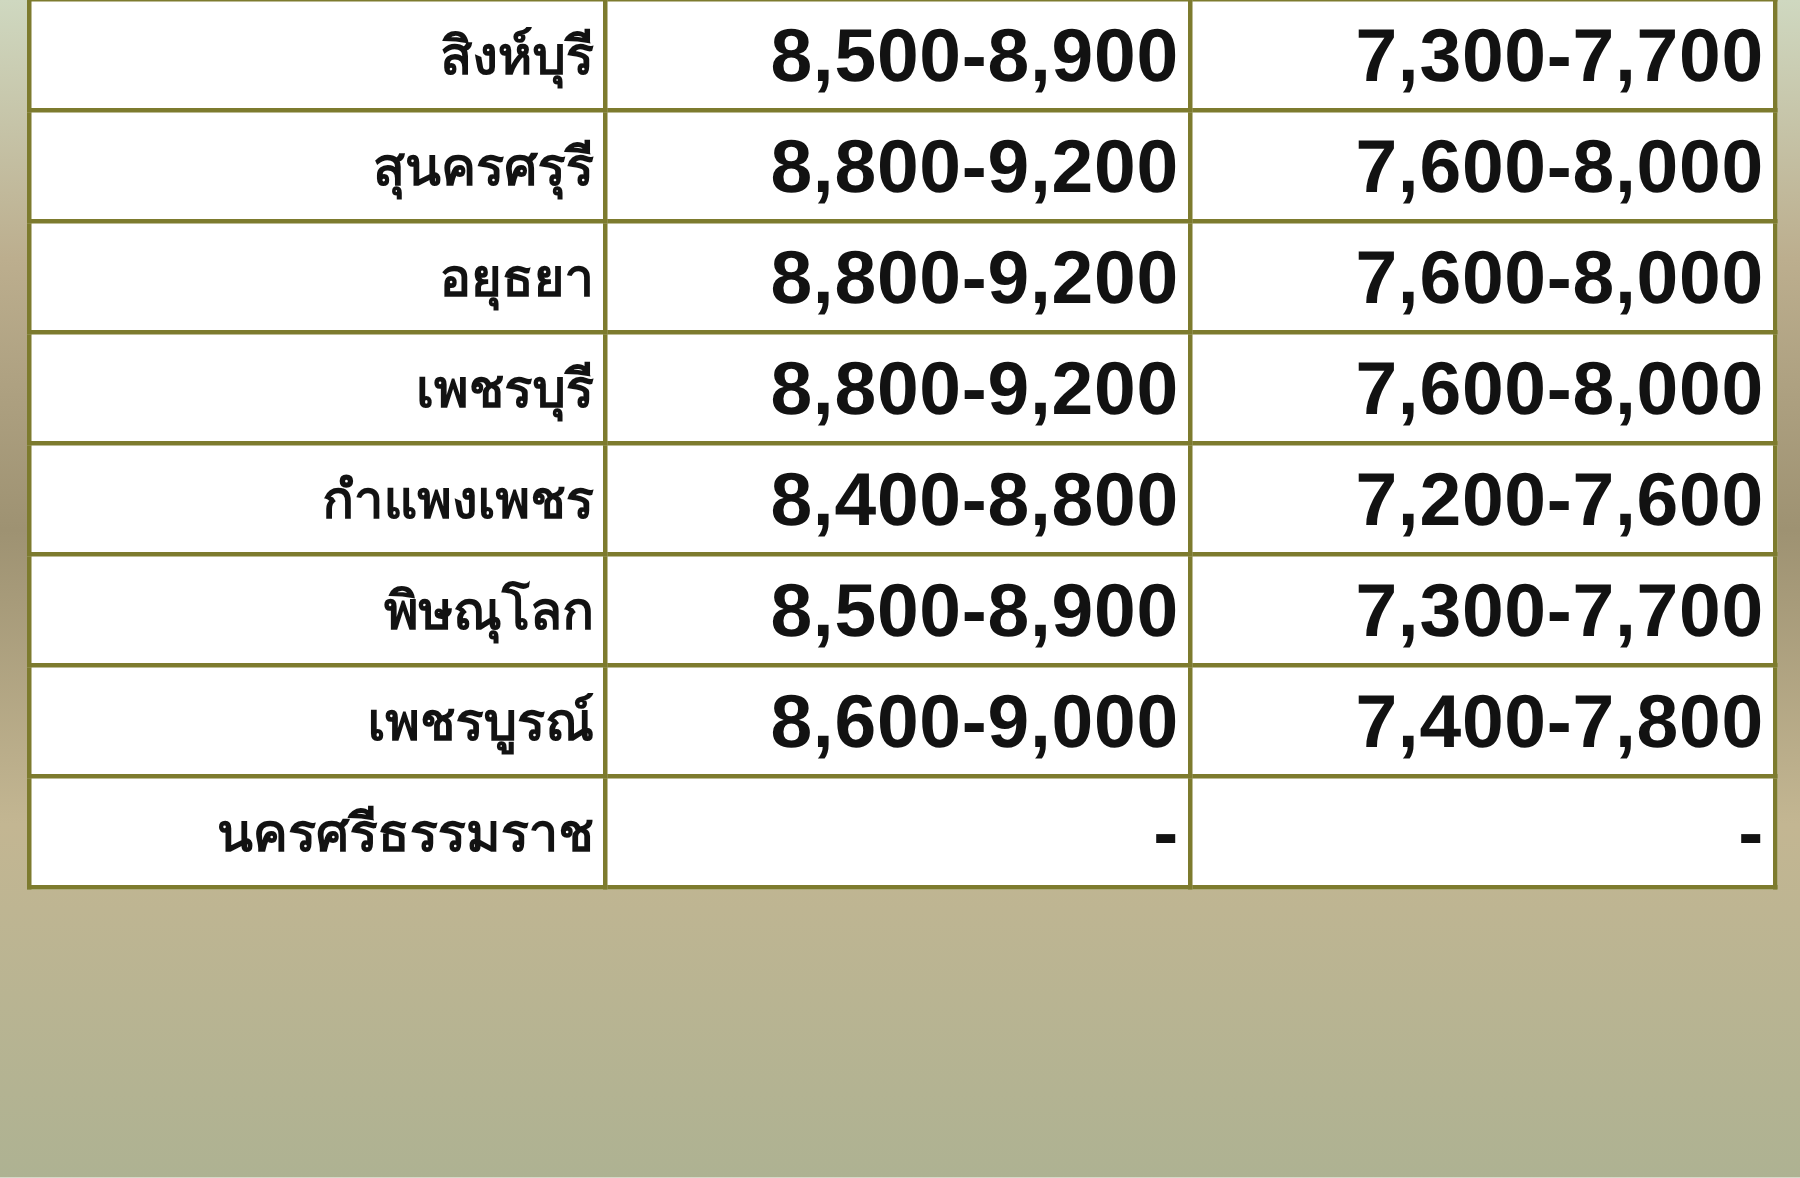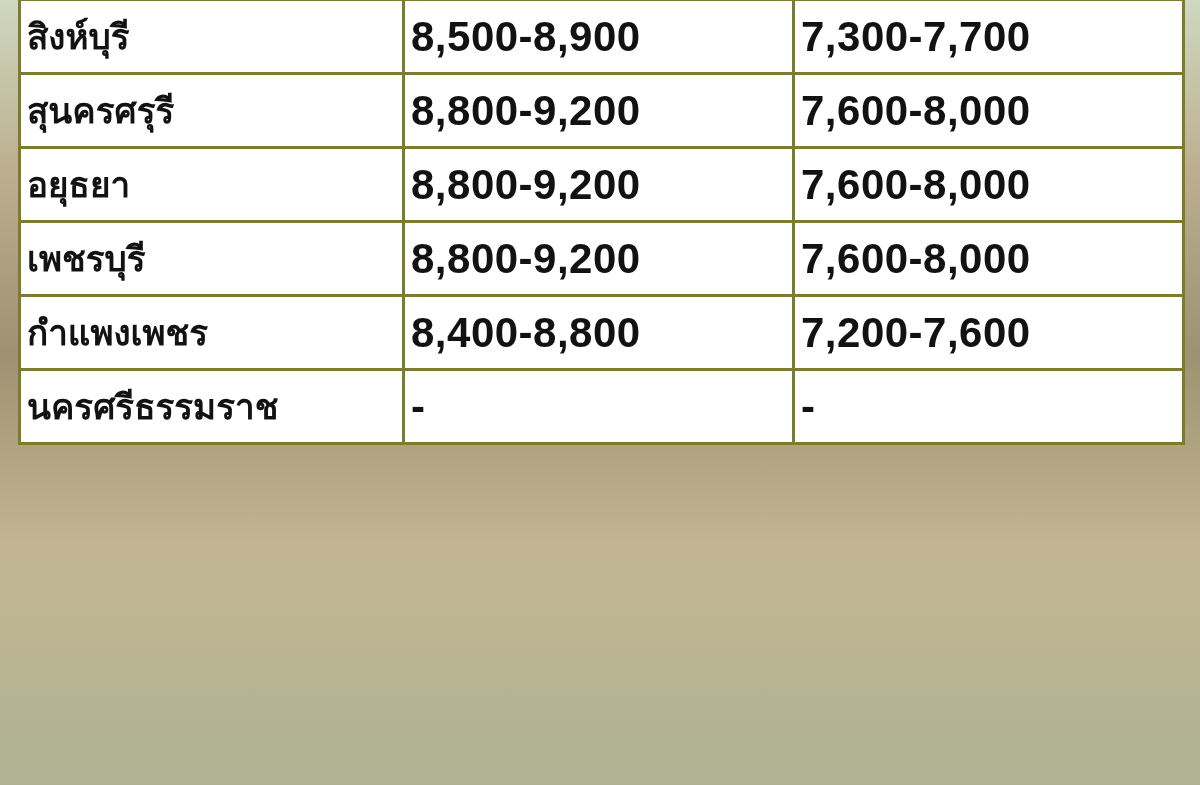--- a/index.html
+++ b/index.html
@@ -50,34 +50,34 @@
   }
 
   table.price-table col.c-name { width: 384px; }
   table.price-table col.c-val  { width: 390px; }
 
   table.price-table td {
     border: 3px solid #7d7b2e;
     background: #ffffff;
     height: 71px;
     padding: 0 6px;
-    text-align: left;
+    text-align: right;
     vertical-align: middle;
     font-size: 36px;
     font-weight: bold;
     color: #121212;
     white-space: nowrap;
     overflow: hidden;
   }
 
   table.price-table td.name {
     font-size: 35px;
   }
   table.price-table td.value {
-    font-size: 42px;
+    font-size: 50px;
     letter-spacing: 0.5px;
   }
 
   .v-green { color: #12b24b; }
   .v-red   { color: #e8423f; }
   .v-black { color: #121212; }
   .v-dash  { color: #121212; font-size: 34px; }
 
   
   .table-wrap { margin-top: -2px; }
@@ -113,20 +113,30 @@
             <td class="name">เพชรบุรี</td>
             <td class="value v-black">8,800-9,200</td>
             <td class="value v-black">7,600-8,000</td>
           </tr>
           <tr>
             <td class="name">กำแพงเพชร</td>
             <td class="value v-black">8,400-8,800</td>
             <td class="value v-black">7,200-7,600</td>
           </tr>
           <tr>
+            <td class="name">พิษณุโลก</td>
+            <td class="value v-black">8,500-8,900</td>
+            <td class="value v-black">7,300-7,700</td>
+          </tr>
+          <tr>
+            <td class="name">เพชรบูรณ์</td>
+            <td class="value v-black">8,600-9,000</td>
+            <td class="value v-black">7,400-7,800</td>
+          </tr>
+          <tr>
             <td class="name">นครศรีธรรมราช</td>
             <td class="value v-black v-dash">-</td>
             <td class="value v-black v-dash">-</td>
           </tr>
         </tbody>
     </table>
   </div>
 </div>
 
 </body></html>

